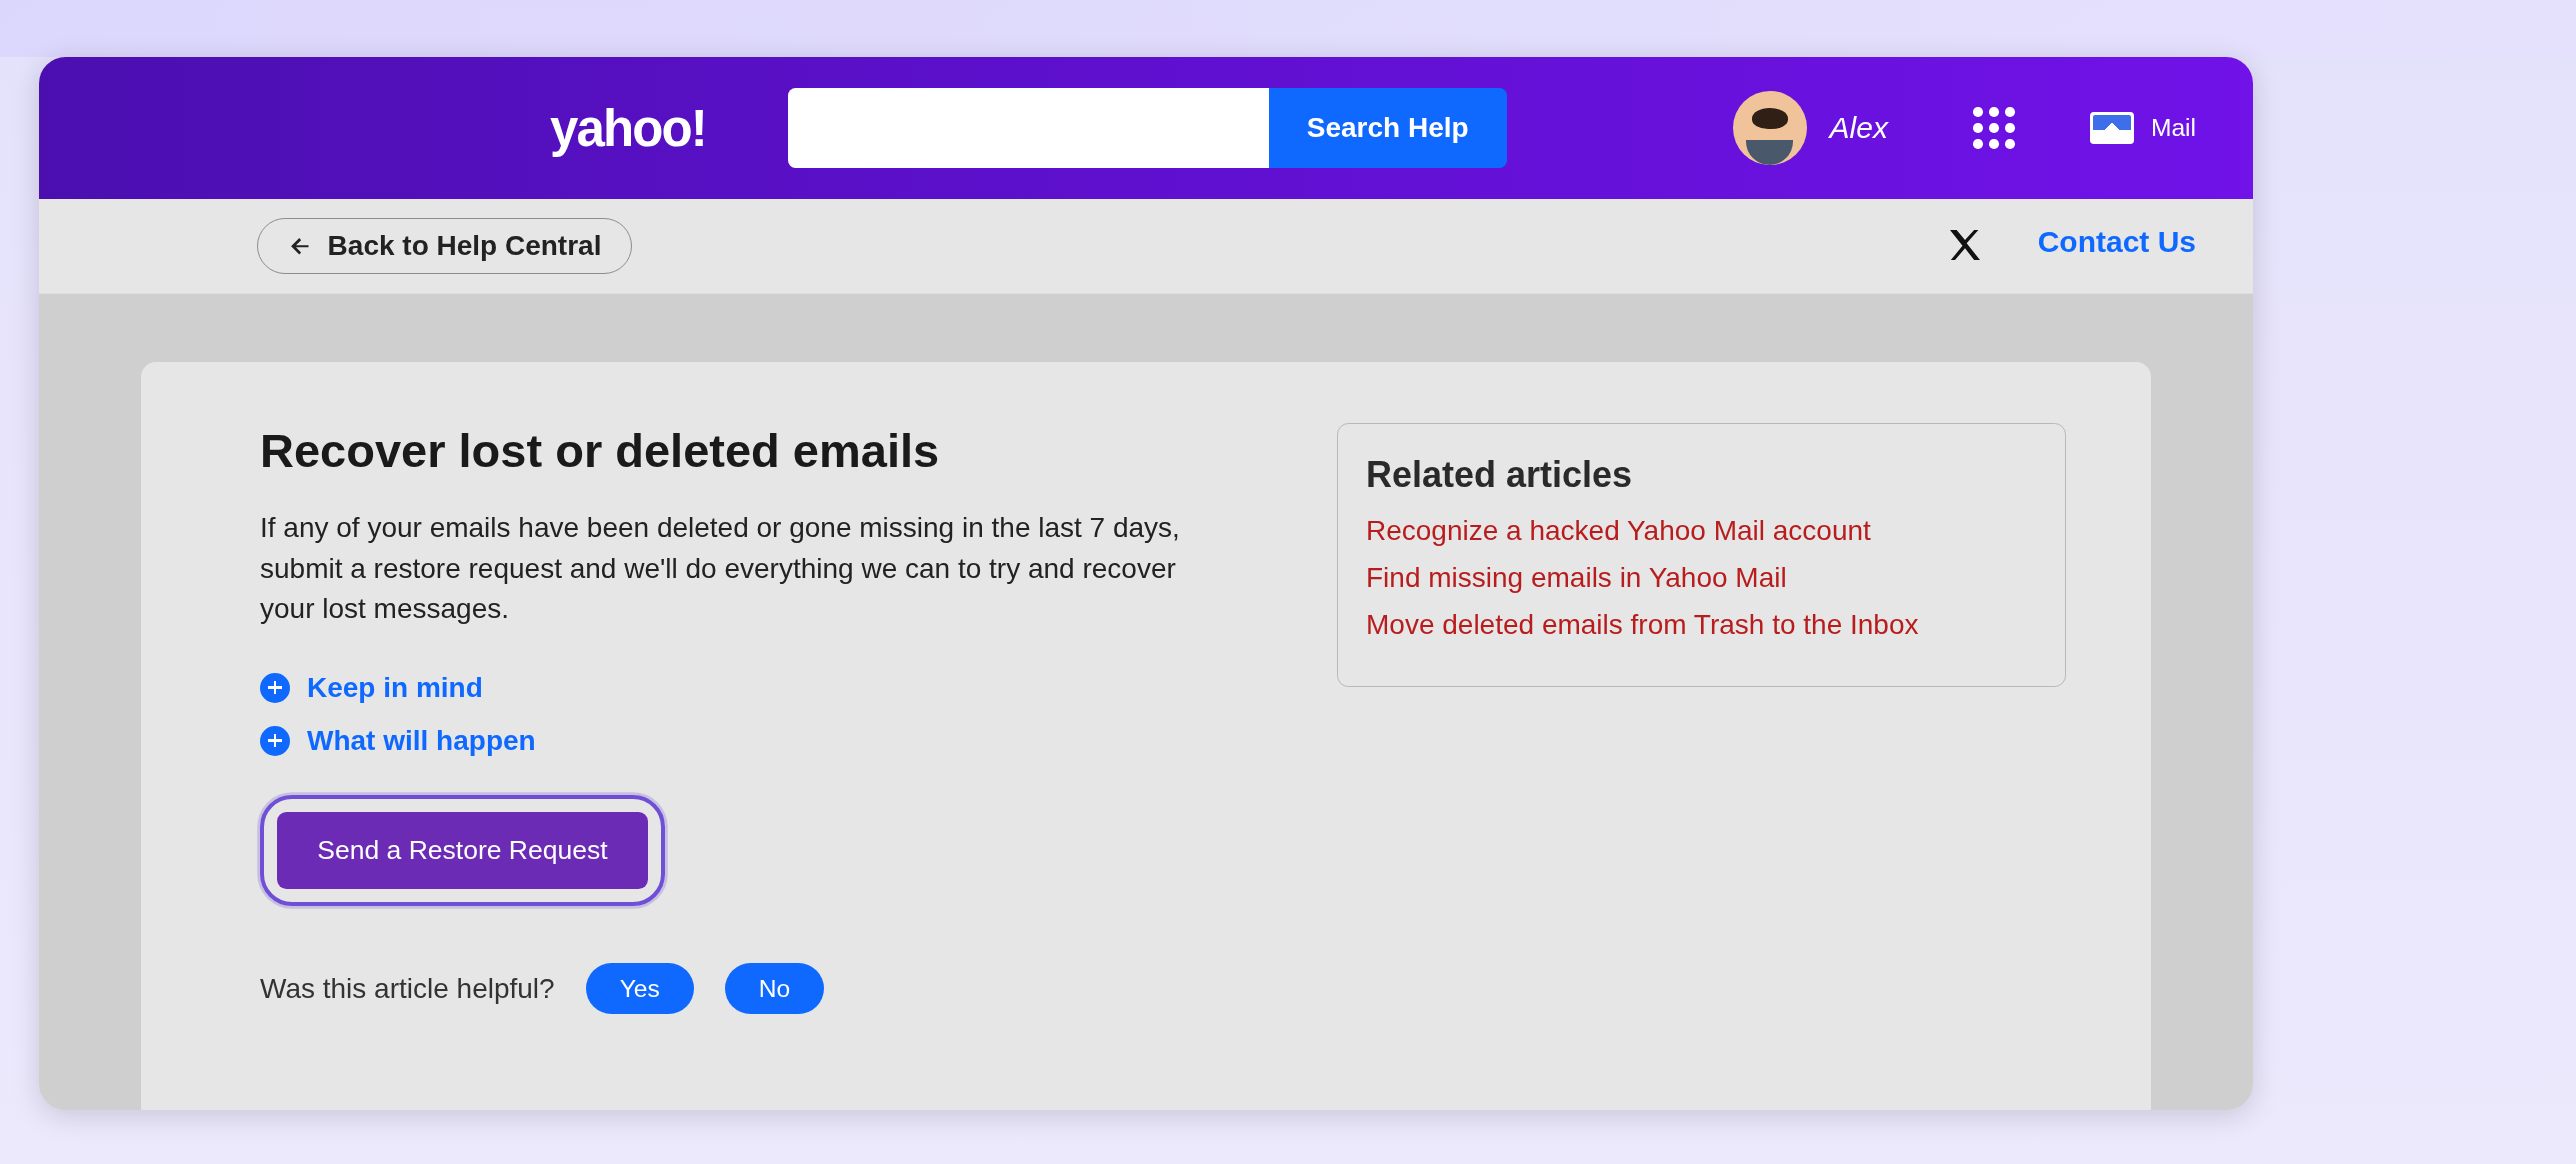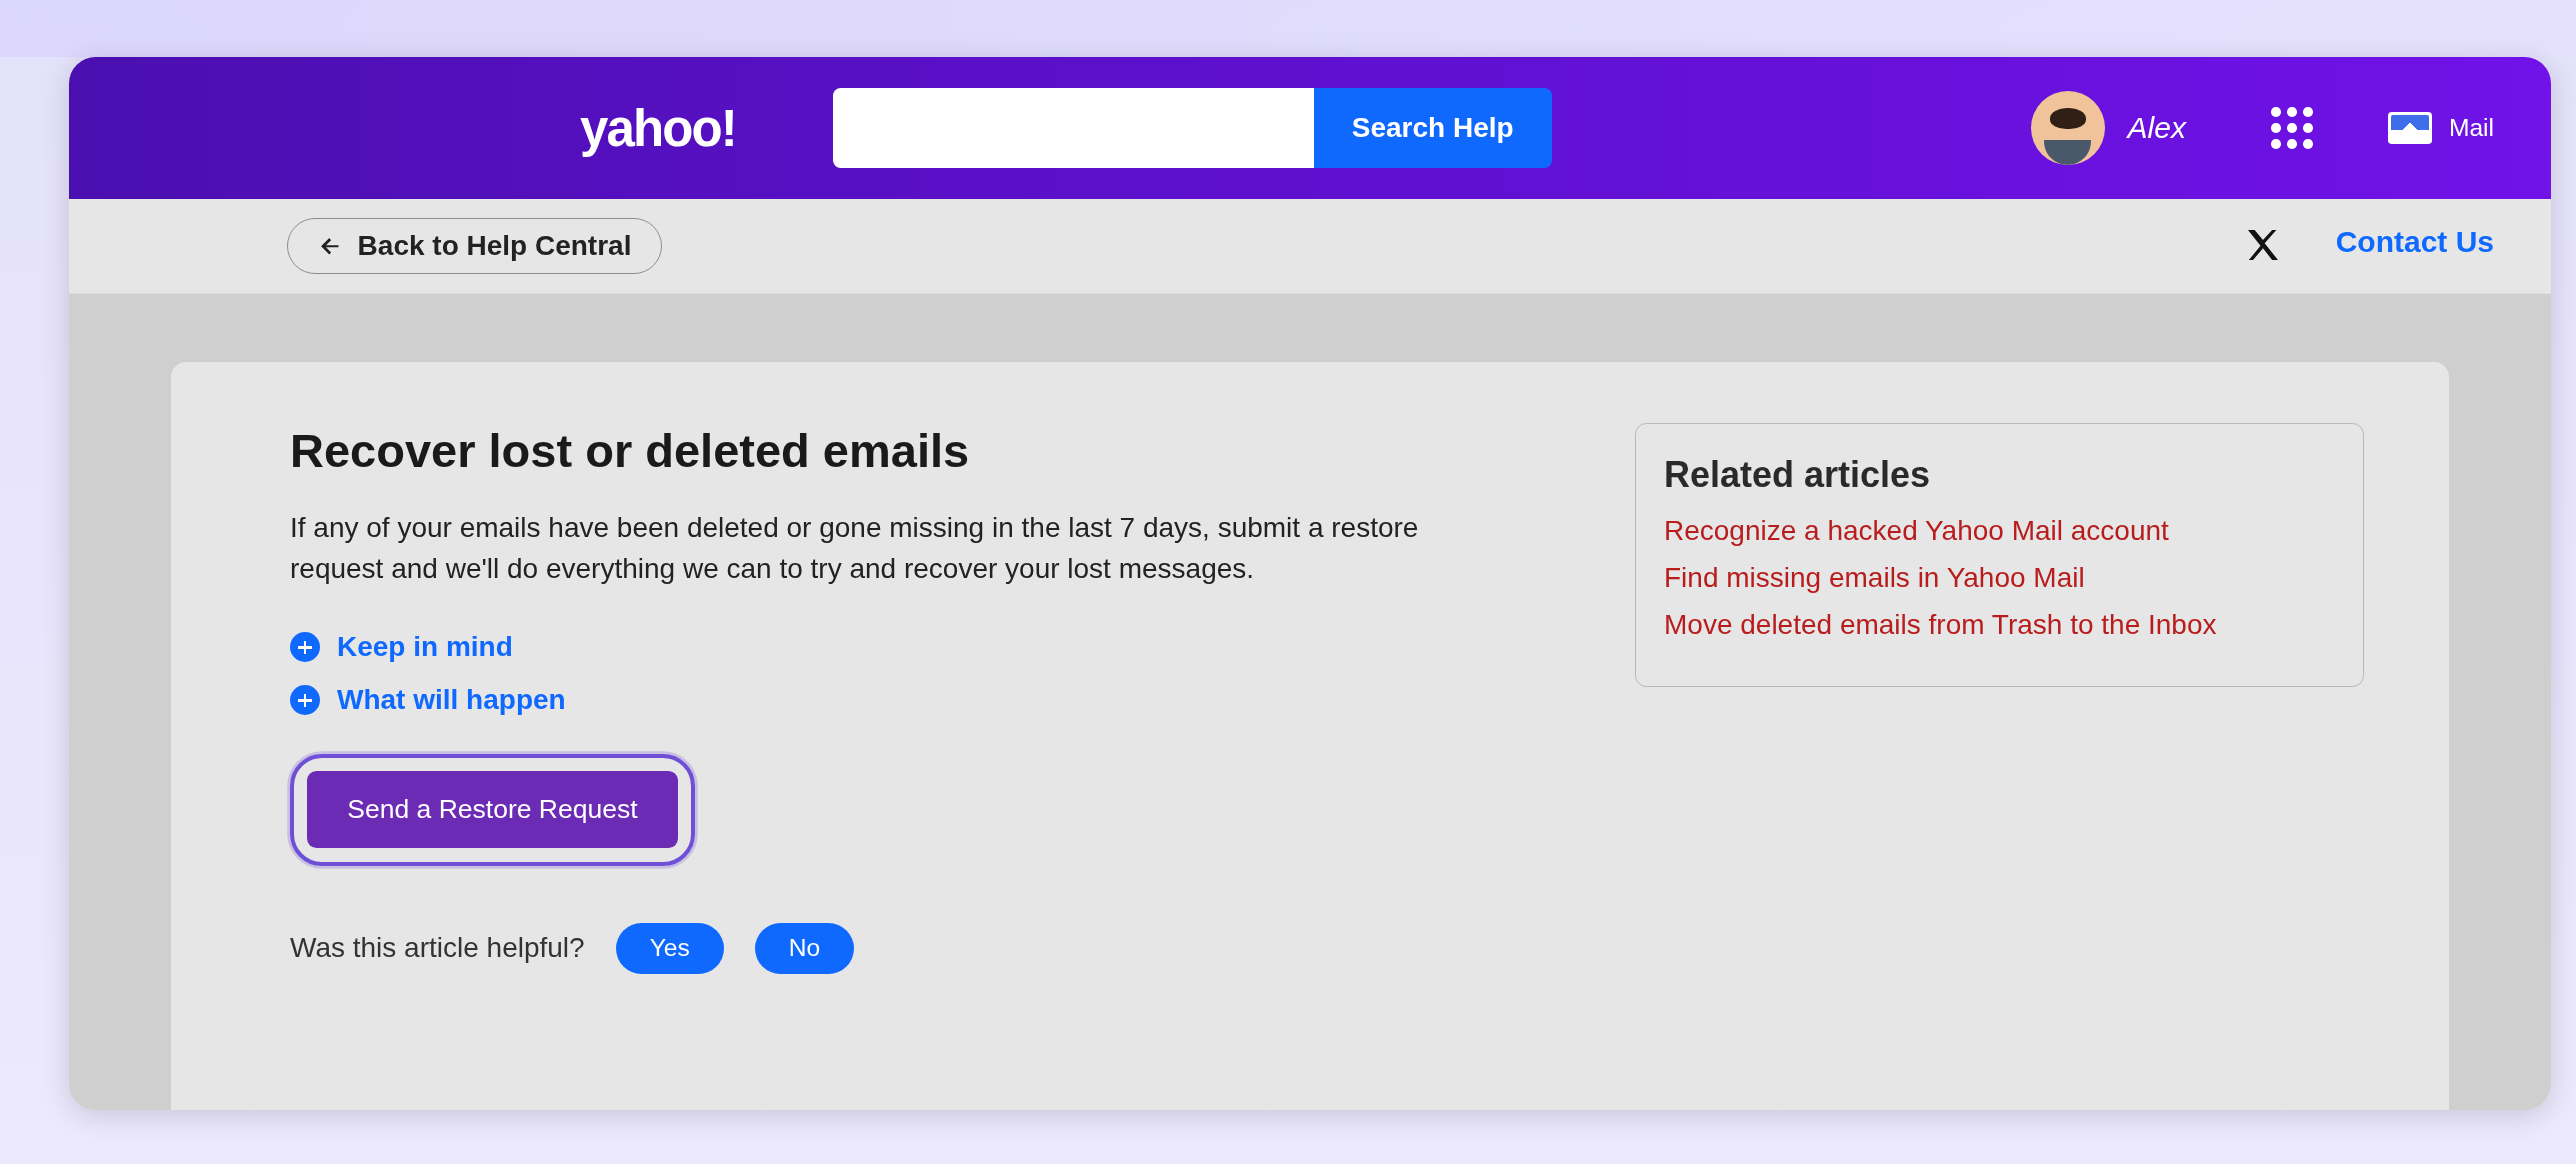--- a/index.html
+++ b/index.html
@@ -17,23 +17,23 @@
     background: linear-gradient(180deg, #e4e1fb 0%, #ece9fd 100%);
   }
   .bg-blur::before {
     content:"";
     position:absolute;
     top:0;left:0;right:0;height:57px;
     background: linear-gradient(90deg, rgba(200,190,255,0.3), rgba(230,225,255,0.4));
   }
   .viewport {
     position: absolute;
-    left: 69px;
+    left: 39px;
     top: 57px;
-    width: 2482px;
+    width: 2214px;
     height: 1053px;
     border-radius: 26.5px;
     overflow: hidden;
     background: #e6e6e6;
     box-shadow: 0 5.7px 28px rgba(0,0,0,0.15);
   }
   
   .header {
     height: 142px;
     background: linear-gradient(90deg, #4b0fb0 0%, #5f10cf 50%, #7012e8 100%);
@@ -44,21 +44,21 @@
   }
   .logo-wrap {
     display:flex;align-items:center;gap:3.8px;
     color:#fff;
     font-weight:800;
     font-size:51px;
     letter-spacing:-1.9px;
   }
   .search-wrap {
     display:flex;
-    margin-left: 69px;
+    margin-left: 54px;
   }
   .search-input {
     width: 481px;
     height: 80px;
     border: none;
     background: #fff;
     font-size: 24.6px;
     padding: 0 19px;
     outline: none;
     border-radius: 7.6px 0 0 7.6px;

